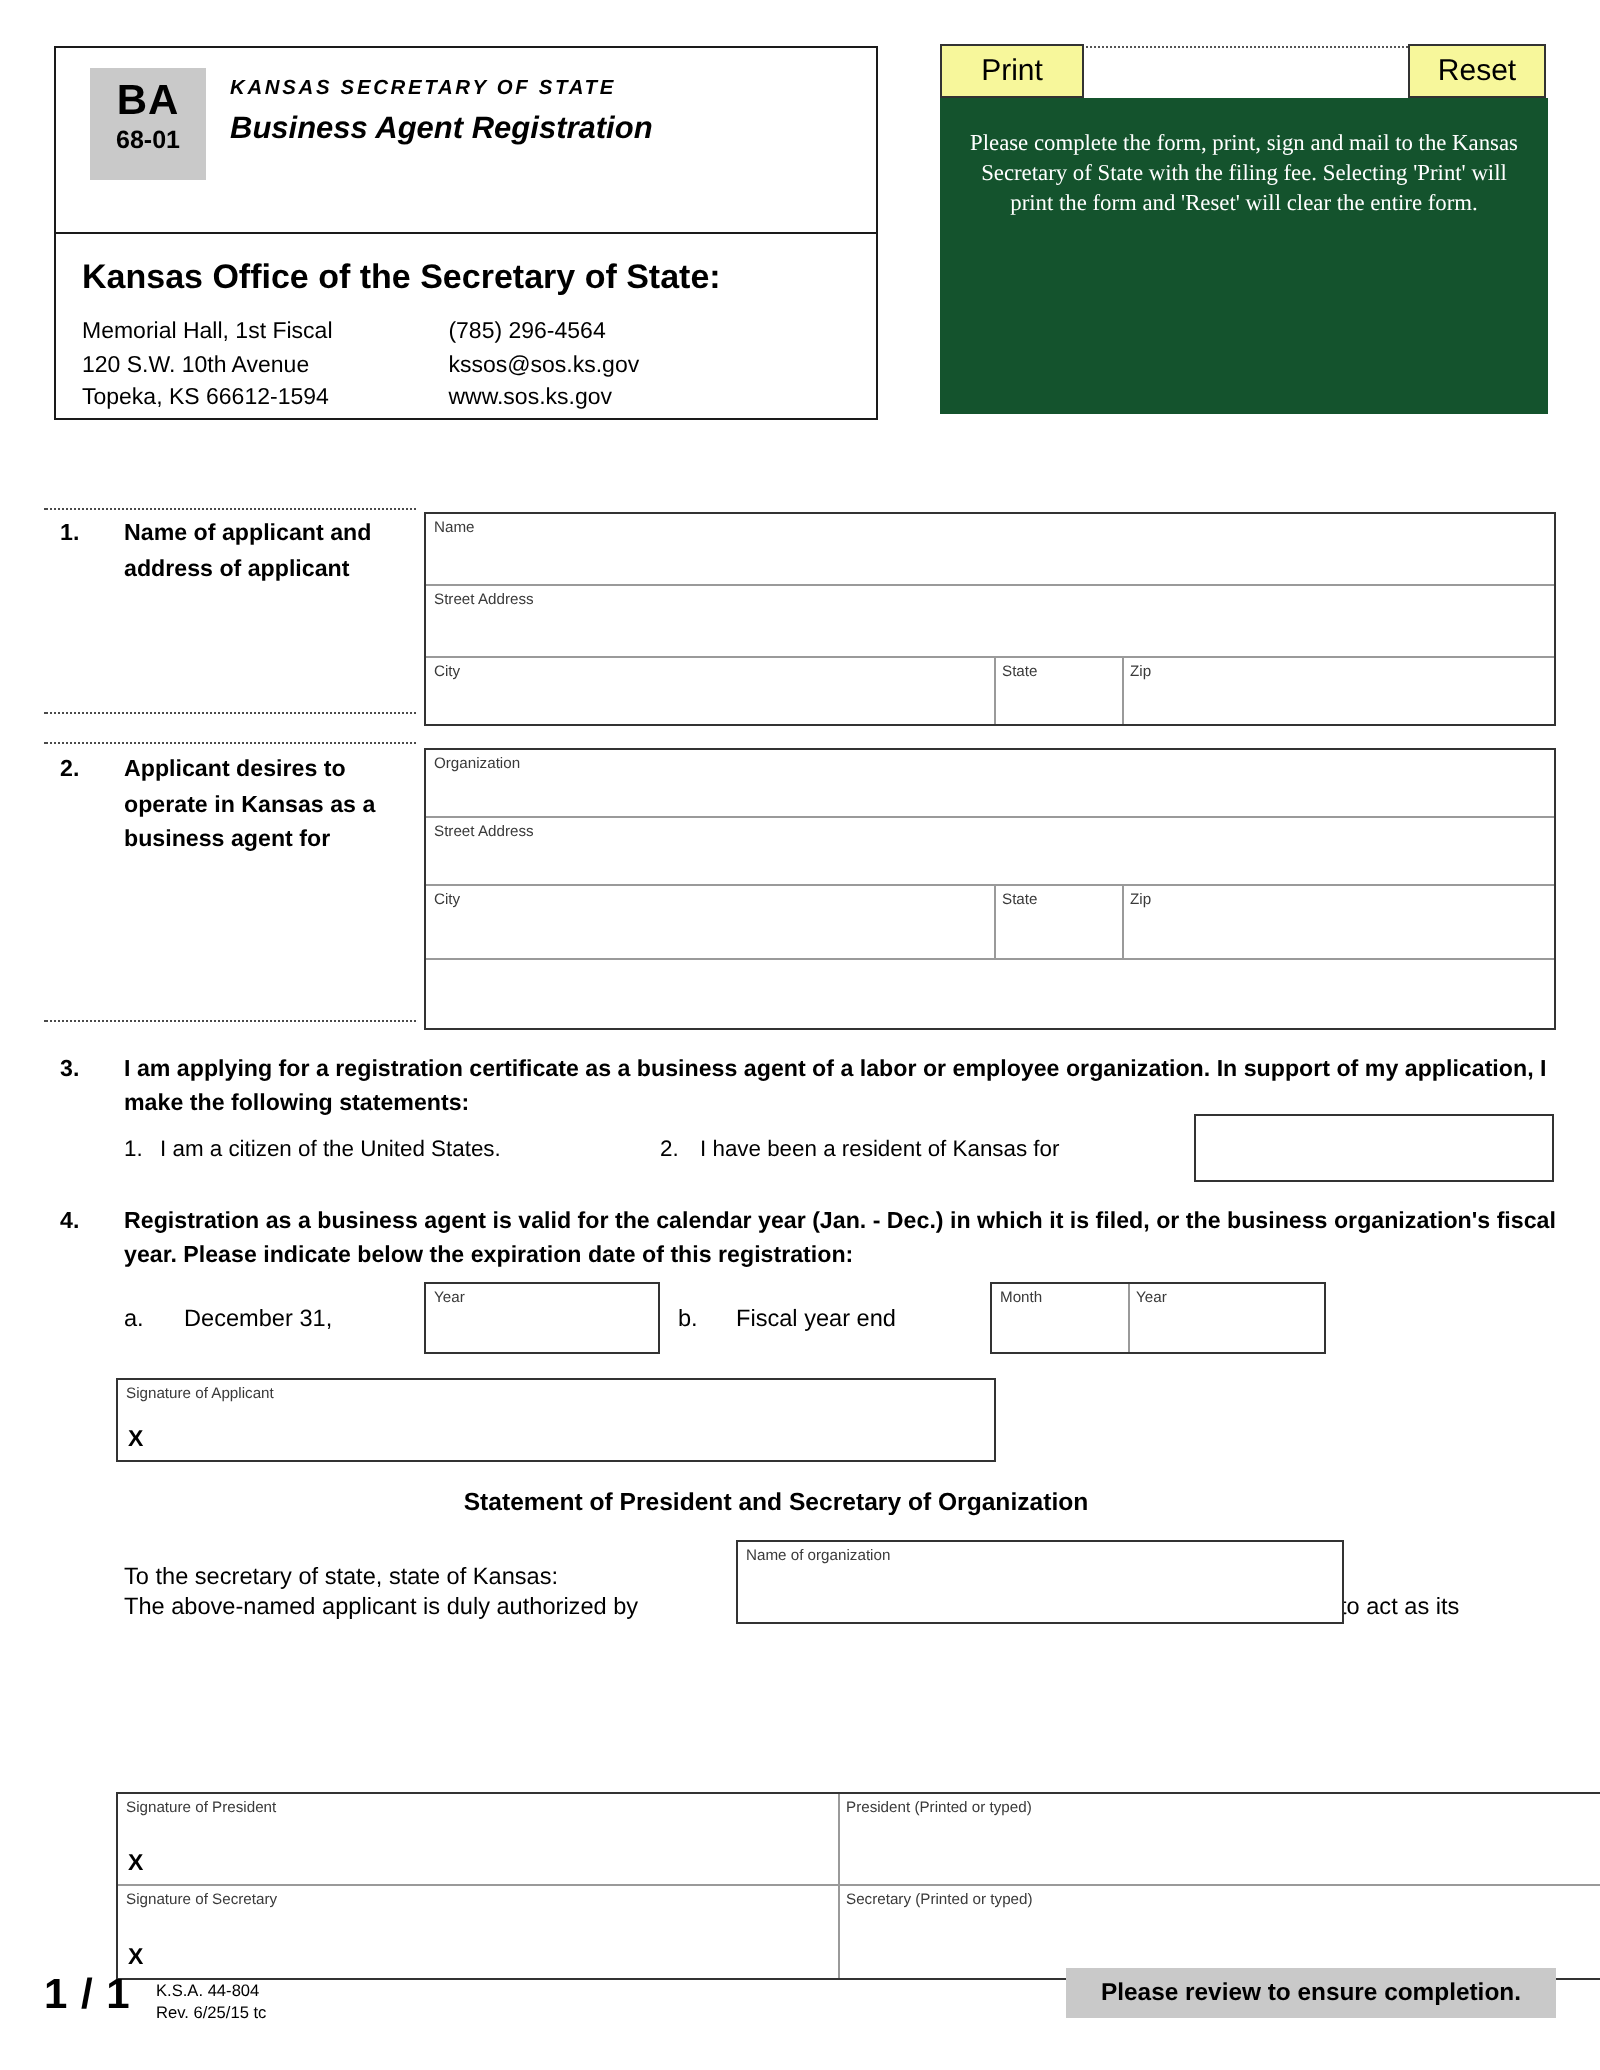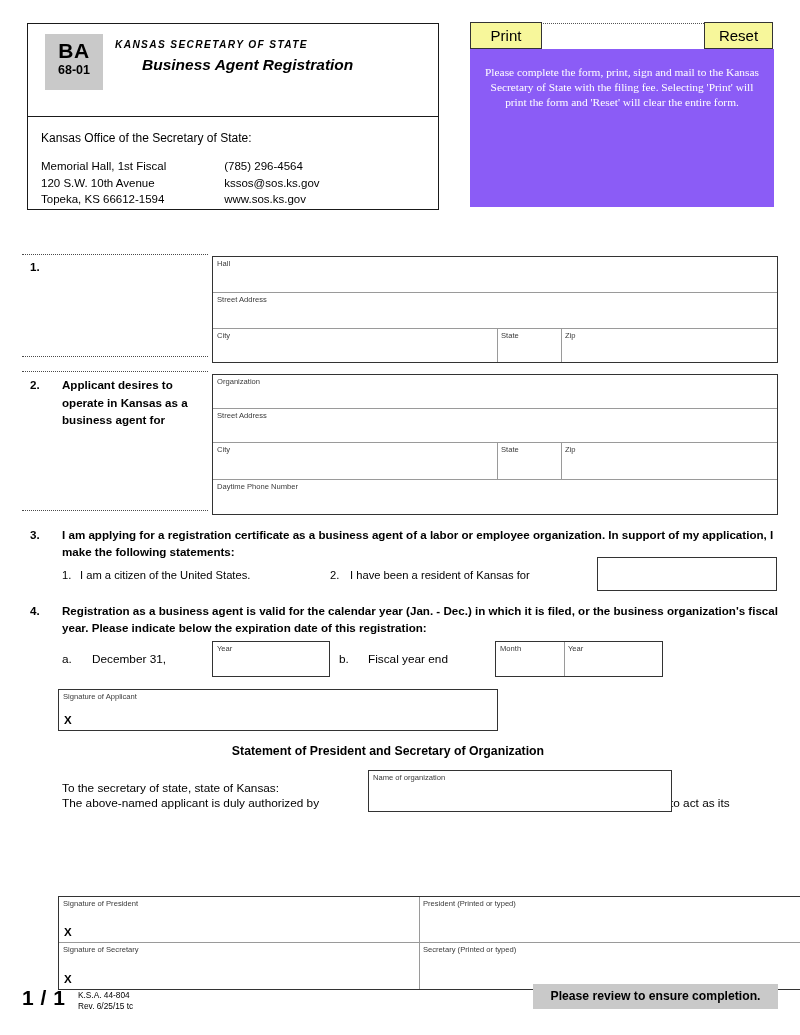--- a/index.html
+++ b/index.html
@@ -21,42 +21,42 @@
   }
   .hdr-top { position:relative; height: 93px; border-bottom: 1.5px solid #1a1a1a; }
   .ba-badge {
     position:absolute; left:17px; top:10px; width:58px; height:56px;
     background:#c9c9c9; text-align:center; padding-top:6px;
   }
   .ba-badge .ba-code { font-size:21px; font-weight:bold; letter-spacing:0.5px; line-height:22px; }
   .ba-badge .ba-num { font-size:12.5px; font-weight:bold; line-height:16px; }
   .hdr-titles { position:absolute; left:87px; top:14px;font-style:italic; }
   .hdr-sos { font-size:10.2px; font-weight:bold; letter-spacing:1.35px; line-height:14px; }
-  .hdr-form { font-size:15.5px; font-weight:bold; line-height:20px; margin-top:3px;margin-left:27px; }
+  .hdr-form { font-size:15.5px; font-weight:bold; line-height:20px; margin-top:3px; }
   .hdr-bottom { position:relative; padding:14px 0 0 13px; }
-  .hdr-office { font-size:12px; font-weight:normal; line-height:15px; }
+  .hdr-office { font-size:17px; font-weight:bold; line-height:15px; }
   .addr-grid { margin-top:12px; position:relative; font-size:11.5px; line-height:16.5px; }
   .addr-col1 { display:inline-block; width:180px; vertical-align:top; }
   .addr-col2 { display:inline-block; vertical-align:top; }
 
   
   .btn {
     position:absolute; border:1.3px solid #333; background:#f7f79b;
     font-size:15px; text-align:center; line-height:25px; height:27px;
     font-family:"Liberation Sans", sans-serif;
   }
   #print-btn { left:470px; top:22px; width:72px; }
   #reset-btn { left:704px; top:22px; width:69px; }
   .dotted-top {
     position:absolute; left:540px; top:23px; width:166px; height:0;
     border-top: 1.6px dotted #555;
   }
   .notice {
     position:absolute; left:470px; top:49px; width:304px; height:158px;
-    background:#8b5cf6; color:#ffffff;
+    background:#14532d; color:#ffffff;
     font-family:"Liberation Serif", serif; font-size:11.4px; line-height:15px;
     text-align:center; padding:16px 14px 0 14px;
   }
 
   
   .must-line {
     position:absolute; left:22px; top:232px; width:756px;
     font-size:11.8px; font-weight:bold; line-height:15px;
   }
 
@@ -133,24 +133,25 @@
   <div class="dotted-top"></div>
   <div class="btn" id="print-btn">Print</div>
   <div class="btn" id="reset-btn">Reset</div>
   <div class="notice">Please complete the form, print, sign and mail to the Kansas Secretary of State with the filing fee.  Selecting 'Print' will print the form and 'Reset' will clear the entire form.</div>
 
 
   <div class="dotrule" style="left:22px; top:254px; width:186px;"></div>
   <div class="dotrule" style="left:22px; top:356px; width:186px;"></div>
 
   <div class="sec-num" style="left:30px; top:259px;">1.</div>
+  <div class="sec-label" style="left:62px; top:258px; width:145px;">Name of applicant and address of applicant</div>
 
   <div class="fbox" style="left:212px; top:256px; width:566px; height:107px;">
     <div class="frow" style="height:36px;">
-      <span class="fcap">Hall</span>
+      <span class="fcap">Name</span>
     </div>
     <div class="frow" style="height:36px;">
       <span class="fcap">Street Address</span>
     </div>
     <div class="frow last" style="height:33px;">
       <span class="fcap">City</span>
       <div class="vdiv" style="left:284px;"></div>
       <span class="fcap" style="left:288px;">State</span>
       <div class="vdiv" style="left:348px;"></div>
       <span class="fcap" style="left:352px;">Zip</span>
@@ -170,23 +171,20 @@
     <div class="frow" style="height:34px;">
       <span class="fcap">Street Address</span>
     </div>
     <div class="frow" style="height:37px;">
       <span class="fcap">City</span>
       <div class="vdiv" style="left:284px;"></div>
       <span class="fcap" style="left:288px;">State</span>
       <div class="vdiv" style="left:348px;"></div>
       <span class="fcap" style="left:352px;">Zip</span>
     </div>
-    <div class="frow last" style="height:33px;">
-      <span class="fcap">Daytime Phone Number</span>
-    </div>
   </div>
 
   <div class="sec-num" style="left:30px; top:527px;">3.</div>
   <div class="para" style="left:62px; top:527px; width:716px;">I am applying for a registration certificate as a business agent of a labor or employee organization. In support of my application, I make the following statements:</div>
 
   <div class="sub" style="left:62px; top:567px;">1.</div>
   <div class="sub" style="left:80px; top:567px;">I am a citizen of the United States.</div>
   <div class="sub" style="left:330px; top:567px;">2.</div>
   <div class="sub" style="left:350px; top:567px;">I have been a resident of Kansas for</div>
 

